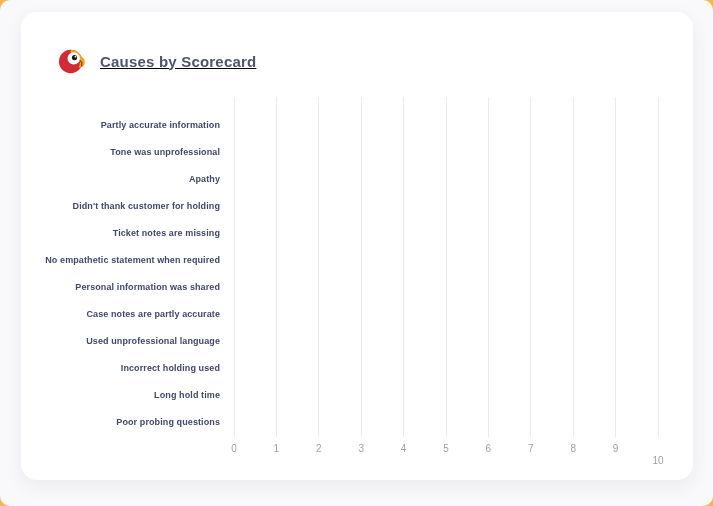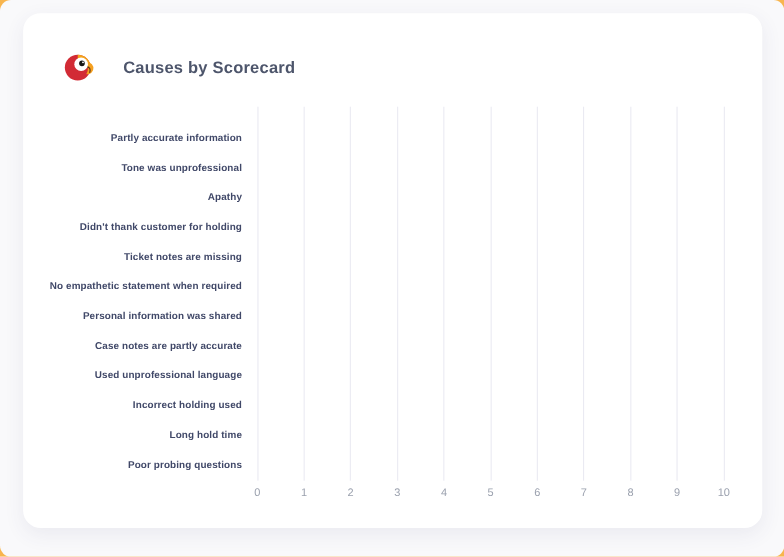--- a/index.html
+++ b/index.html
@@ -19,21 +19,21 @@
     position: absolute;
     left: 21px; top: 12px;
     width: 672px; height: 468px;
     background: #ffffff;
     border-radius: 16px;
     box-shadow: 0 6px 18px rgba(70, 70, 110, 0.08);
   }
   .header {
     position: absolute;
     left: 37px; top: 34px;
-    display: flex; align-items: center; gap: 24px;
+    display: flex; align-items: center; gap: 12px; text-decoration: underline;
   }
   .logo { width: 30px; height: 30px; display: block; }
   .title {
     font-size: 15px;
     font-weight: 700;
     color: #4d556b;
     letter-spacing: 0.2px;
   }
   
   .plot-grid {
@@ -217,17 +217,17 @@
         <span class="x-tick-label" style="left: 0%;">0</span>
         <span class="x-tick-label" style="left: 10%;">1</span>
         <span class="x-tick-label" style="left: 20%;">2</span>
         <span class="x-tick-label" style="left: 30%;">3</span>
         <span class="x-tick-label" style="left: 40%;">4</span>
         <span class="x-tick-label" style="left: 50%;">5</span>
         <span class="x-tick-label" style="left: 60%;">6</span>
         <span class="x-tick-label" style="left: 70%;">7</span>
         <span class="x-tick-label" style="left: 80%;">8</span>
         <span class="x-tick-label" style="left: 90%;">9</span>
-        <span class="x-tick-label" style="left: 100%;">10</span>
+        <span class="x-tick-label" style="left: 100%; margin-top: 12px;">10</span>
       </div>
 
   </div>
 </div>
 
 </body></html>

